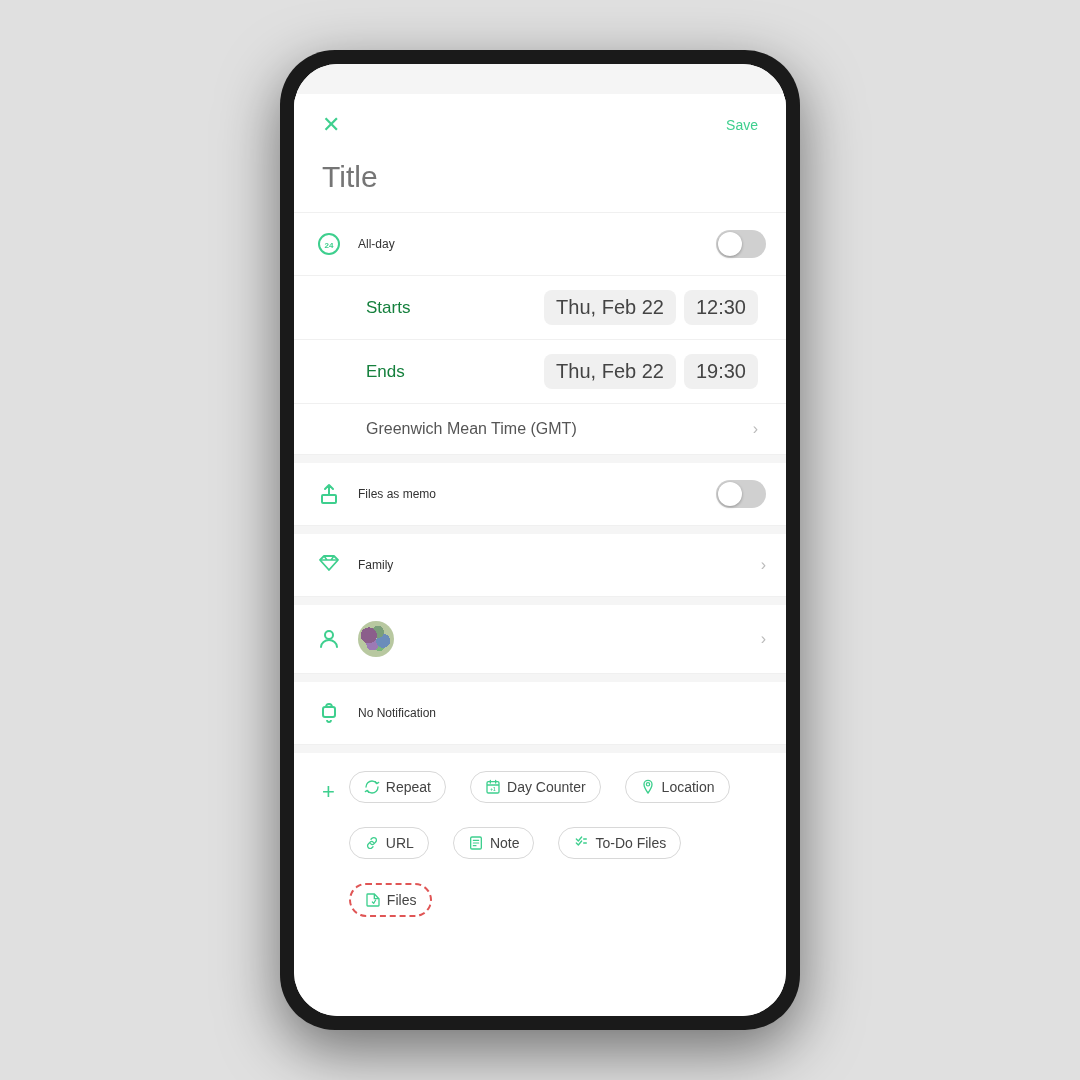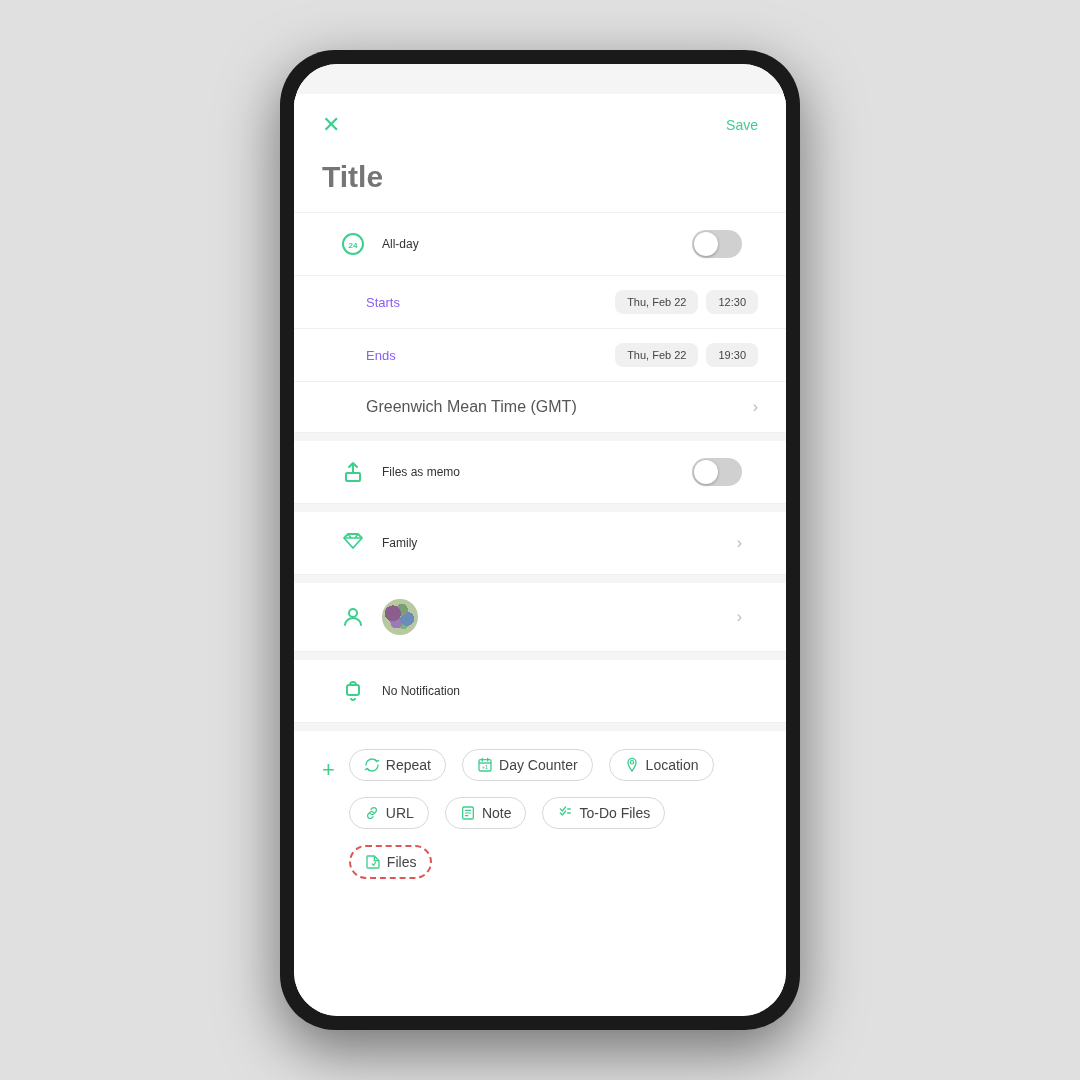--- a/index.html
+++ b/index.html
@@ -70,38 +70,38 @@
     }
 
     
     .title-section {
       padding: 12px 28px 18px 28px;
       border-bottom: 1px solid #f0f0f0;
     }
 
     .title-input {
       font-size: 30px;
-      font-weight: 700;
+      font-weight: 400;
       color: #bbb;
       border: none;
       outline: none;
       width: 100%;
       background: transparent;
     }
 
     
     .section {
       background: #fff;
       margin-bottom: 0;
     }
 
     .row {
       display: flex;
       align-items: center;
-      padding: 16px 44px;
+      padding: 16px 20px;
       border-bottom: 1px solid #f0f0f0;
       min-height: 58px;
     }
 
     .row-icon {
       width: 30px;
       height: 30px;
       display: flex;
       align-items: center;
       justify-content: center;
@@ -142,43 +142,43 @@
       left: 2px;
       transition: left 0.2s;
       box-shadow: 0 1px 3px rgba(0,0,0,0.3);
     }
 
     
     .chip {
       background: #f0f0f0;
       border-radius: 8px;
       padding: 6px 12px;
-      font-size: 11px;
+      font-size: 20px;
       color: #444;
       cursor: pointer;
     }
 
     
     .chevron {
       color: #bbb;
       font-size: 16px;
       margin-left: 4px;
     }
 
     
     .row-indented {
       display: flex;
       align-items: center;
       padding: 14px 28px 14px 72px;
       border-bottom: 1px solid #f0f0f0;
     }
 
     .row-indented .row-label {
-      font-size: 13px;
-      color: #8b5cf6;
+      font-size: 17px;
+      color: #15803d;
       flex: 1;
     }
 
     
     .timezone-row {
       display: flex;
       align-items: center;
       padding: 16px 28px 16px 72px;
       border-bottom: 1px solid #f0f0f0;
       cursor: pointer;
@@ -224,21 +224,21 @@
       color: #3ecf8e;
       font-size: 22px;
       margin-right: 14px;
       margin-top: 8px;
       flex-shrink: 0;
     }
 
     .chips-container {
       display: flex;
       flex-wrap: wrap;
-      gap: 16px;
+      gap: 24px;
       flex: 1;
       align-items: flex-end;
     }
 
     .feature-chip {
       display: flex;
       align-items: center;
       gap: 6px;
       border: 1.5px solid #d8d8d8;
       border-radius: 20px;

